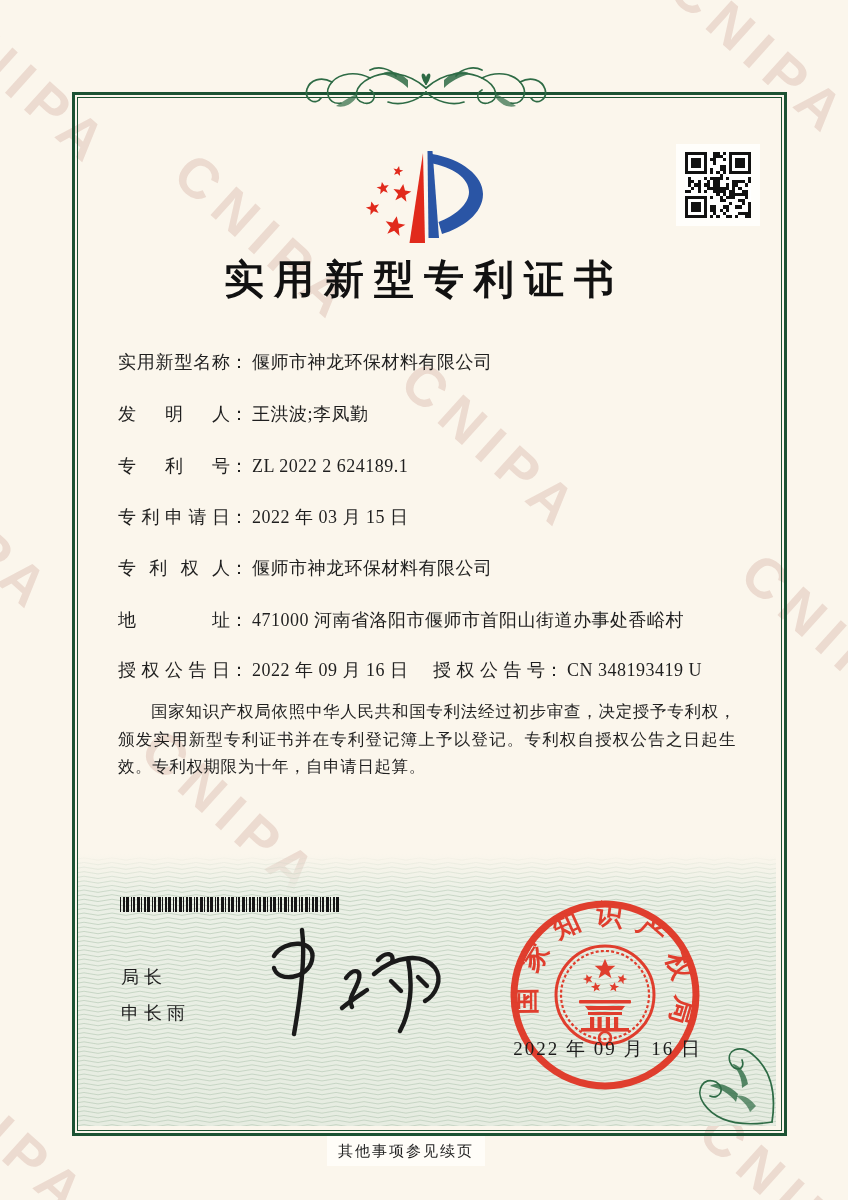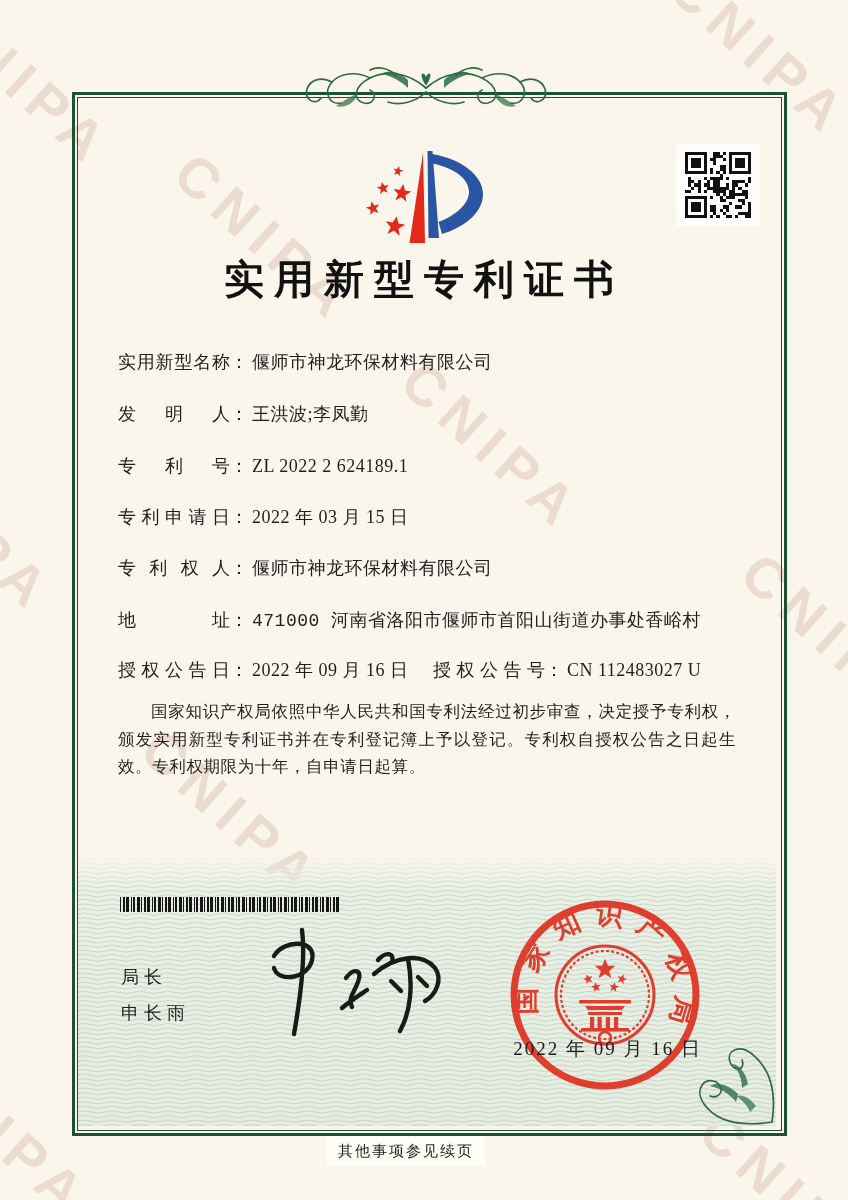--- a/index.html
+++ b/index.html
@@ -361,22 +361,22 @@
   </div>
 
   <div class="doc-title">实用新型专利证书</div>
 
   <div class="fields" id="fields">
       <div class="field-row" style="top: 350px;"><span class="field-pair"><span class="f-label">实用新型名称</span><span class="f-colon">：</span><span class="f-value">偃师市神龙环保材料有限公司</span></span></div>
       <div class="field-row" style="top: 402px;"><span class="field-pair"><span class="f-label">发明人</span><span class="f-colon">：</span><span class="f-value">王洪波;李凤勤</span></span></div>
       <div class="field-row" style="top: 454px;"><span class="field-pair"><span class="f-label">专利号</span><span class="f-colon">：</span><span class="f-value">ZL 2022 2 624189.1</span></span></div>
       <div class="field-row" style="top: 505px;"><span class="field-pair"><span class="f-label">专利申请日</span><span class="f-colon">：</span><span class="f-value">2022 年 03 月 15 日</span></span></div>
       <div class="field-row" style="top: 556px;"><span class="field-pair"><span class="f-label">专利权人</span><span class="f-colon">：</span><span class="f-value">偃师市神龙环保材料有限公司</span></span></div>
-      <div class="field-row" style="top: 608px; font-family: Liberation Mono, monospace;"><span class="field-pair"><span class="f-label">地址</span><span class="f-colon">：</span><span class="f-value">471000 河南省洛阳市偃师市首阳山街道办事处香峪村</span></span></div>
-      <div class="field-row" style="top: 658px;"><span class="field-pair"><span class="f-label">授权公告日</span><span class="f-colon">：</span><span class="f-value">2022 年 09 月 16 日</span></span><span class="field-pair pair-right"><span class="f-label">授权公告号</span><span class="f-colon">：</span><span class="f-value">CN 112483027 U</span></span></div>
+      <div class="field-row" style="top: 608px;"><span class="field-pair"><span class="f-label">地址</span><span class="f-colon">：</span><span class="f-value">471000 河南省洛阳市偃师市首阳山街道办事处香峪村</span></span></div>
+      <div class="field-row" style="top: 658px;"><span class="field-pair"><span class="f-label">授权公告日</span><span class="f-colon">：</span><span class="f-value">2022 年 09 月 16 日</span></span><span class="field-pair pair-right"><span class="f-label">授权公告号</span><span class="f-colon">：</span><span class="f-value">CN 348193419 U</span></span></div>
     </div>
 
   <div class="law-text">
     <p>国家知识产权局依照中华人民共和国专利法经过初步审查，决定授予专利权，颁发实用新型专利证书并在专利登记簿上予以登记。专利权自授权公告之日起生效。专利权期限为十年，自申请日起算。</p>
   </div>
 
   <div class="barcode" id="barcode">
       <div class="bar" style="width: 1px;"></div>
       <div class="gap" style="width: 2px;"></div>
       <div class="bar" style="width: 2px;"></div>

